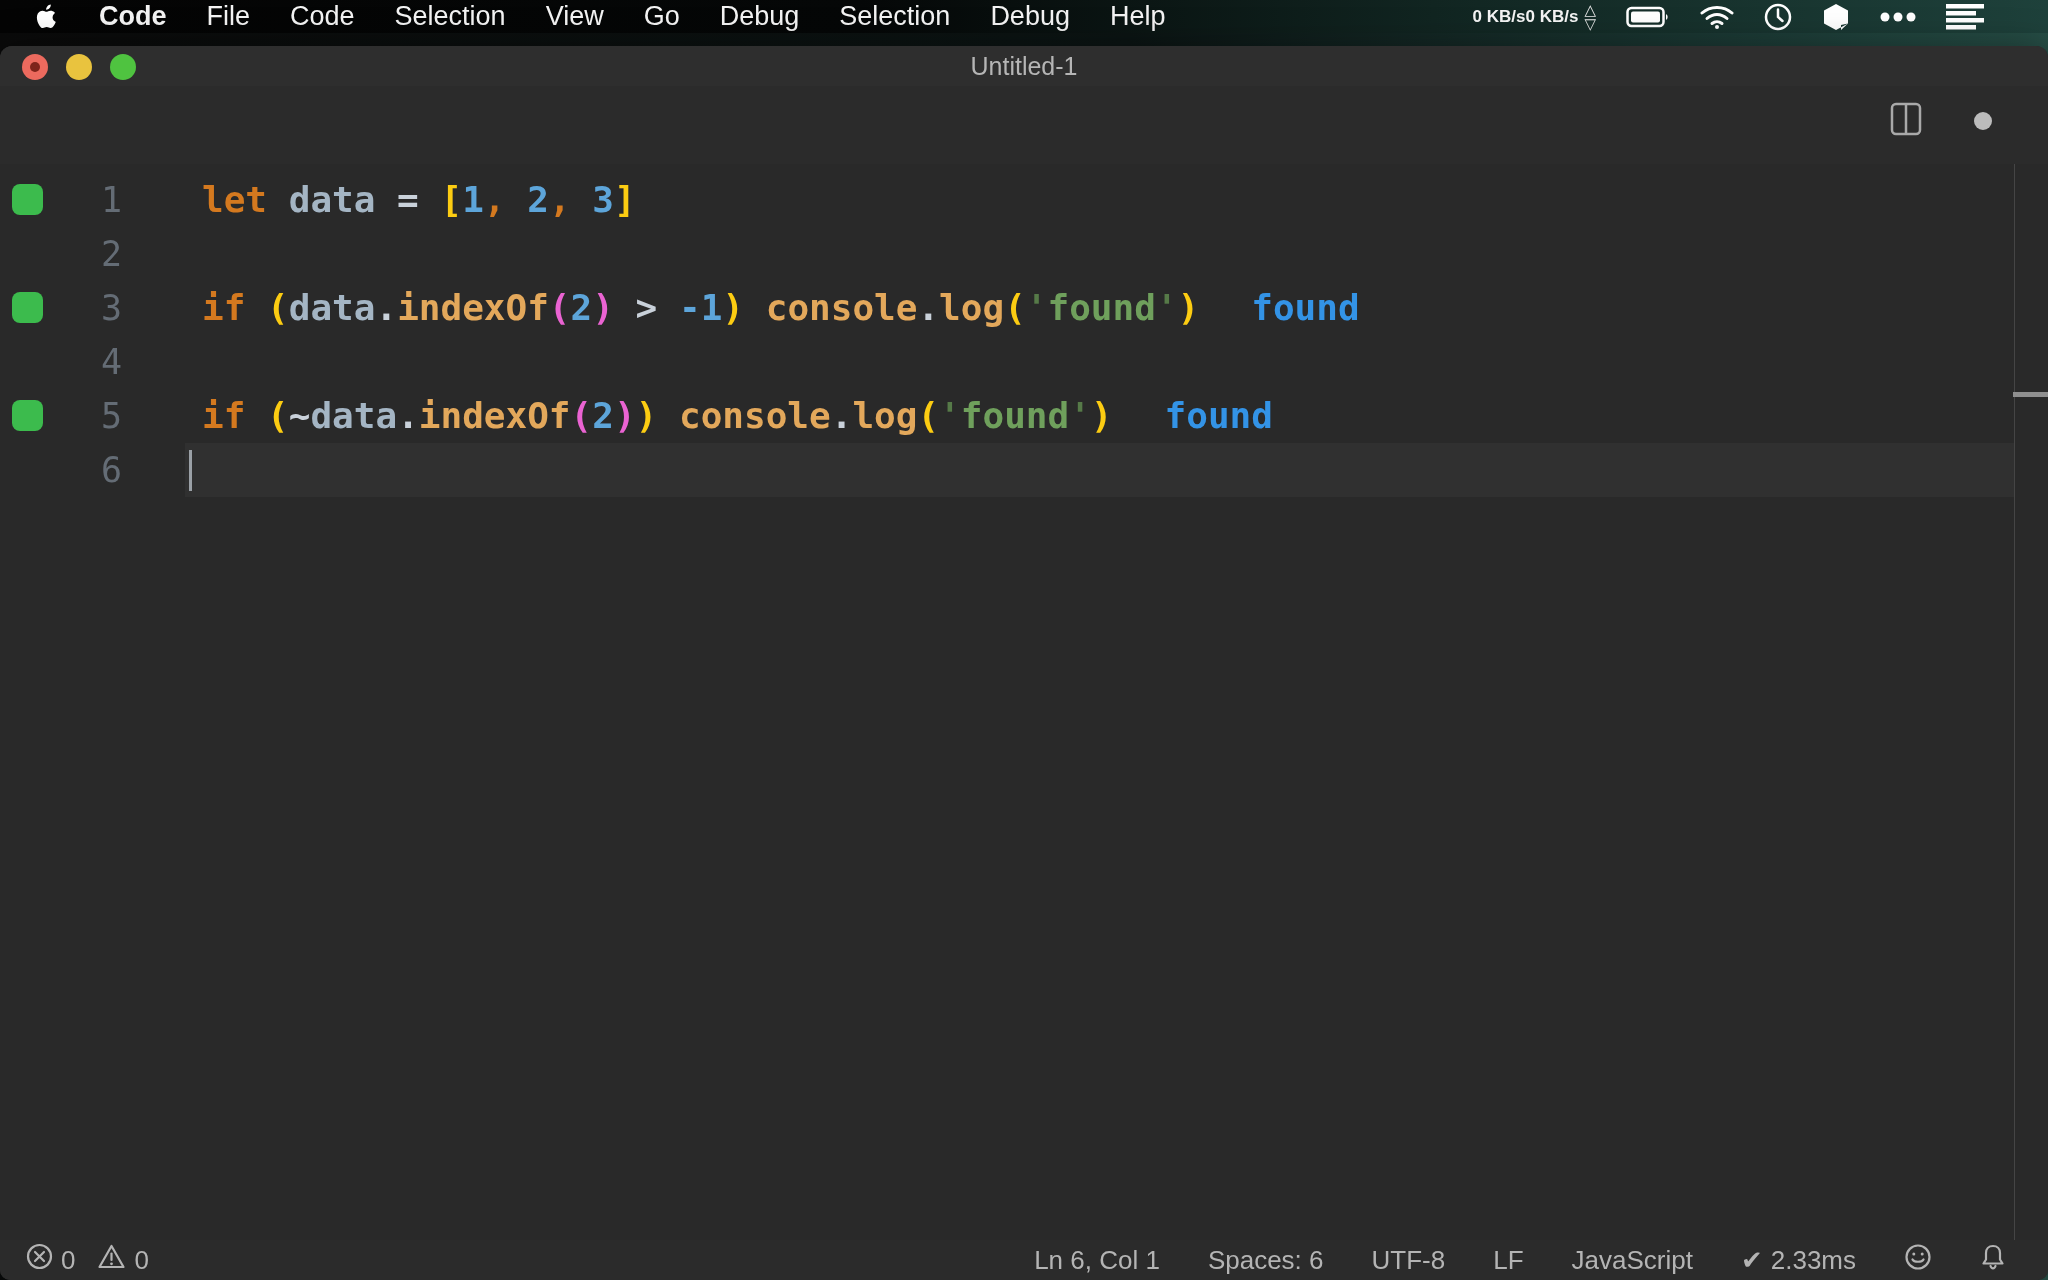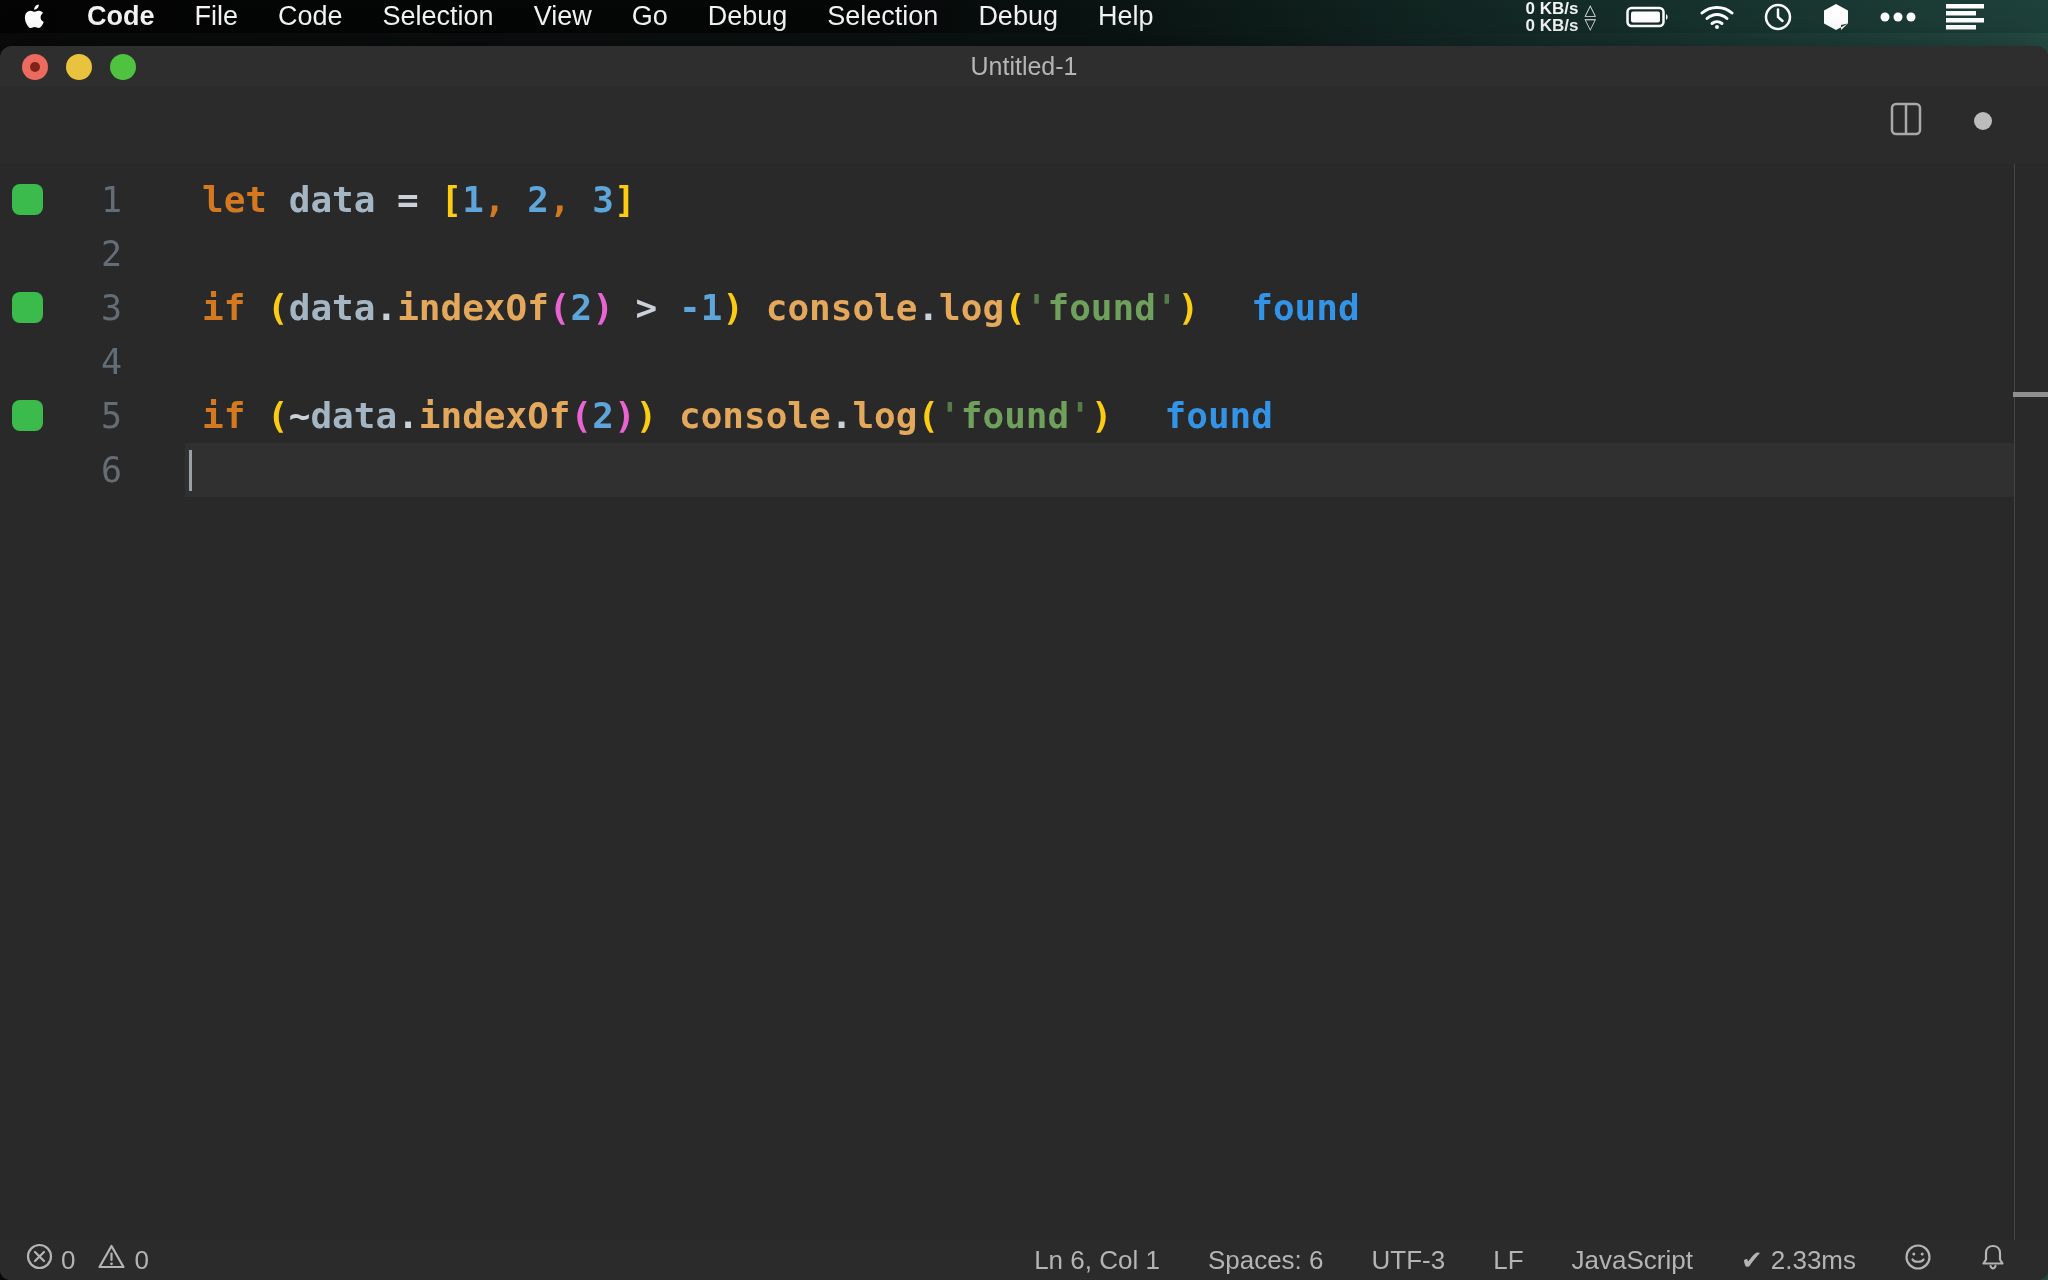--- a/index.html
+++ b/index.html
@@ -9,29 +9,29 @@
     font-family:"Liberation Sans", sans-serif;
     background:linear-gradient(100deg,#0a0a0a 0%,#0b1413 50%,#1c3b36 78%,#2d5a50 100%);
   }
   
   .menubar{
     position:absolute; top:0; left:0; width:2048px; height:33px;
     display:flex; align-items:center; justify-content:space-between;
     background:linear-gradient(90deg,#040404 0%,#050707 42%,#112521 70%,#1e413b 100%);
     color:#f4f4f4;
   }
-  .menu-left{ display:flex; align-items:center; padding-left:24px; }
+  .menu-left{ display:flex; align-items:center; padding-left:36px; }
   .apple-glyph{ width:23px; height:27px; margin-right:40px; display:flex; align-items:center; }
   .apple-glyph svg{ fill:#ffffff; }
   .menu-items{ display:flex; align-items:center; gap:40px; font-size:27px; }
   .menu-item{ white-space:nowrap; }
   .menu-item.bold{ font-weight:700; }
   .menu-right{ display:flex; align-items:center; gap:30px; padding-right:64px; }
   .net{ display:flex; align-items:center; gap:6px; }
-  .net-text{ display:flex; flex-direction:column; align-items:flex-end; font-size:17px; font-weight:700; line-height:17px; }
+  .net-text{ display:flex; flex-direction:row; align-items:flex-end; font-size:17px; font-weight:700; line-height:17px; }
   .net-arrows{ display:flex; flex-direction:column; font-size:15px; line-height:14px; color:#e8e8e8; }
   .mb-icon{ display:flex; align-items:center; justify-content:center; }
   .mb-icon svg{ stroke:#ffffff; fill:none; }
   
   .window{
     position:absolute; top:46px; left:0; width:2048px; height:1234px;
     background:#292929; border-radius:12px 12px 10px 10px; overflow:hidden;
     box-shadow:0 10px 40px rgba(0,0,0,.55);
   }
   .titlebar{ position:relative; height:40px; background:#2e2e2e; }
@@ -238,21 +238,21 @@
               <line x1="14.5" y1="10.5" x2="14.5" y2="17" stroke-width="2.2" stroke-linecap="round"></line>
               <circle cx="14.5" cy="20.8" r="1.4" fill="#b4b4b4" stroke="none"></circle>
             </svg>
           </span>
           <span class="sb-item">0</span>
         </div>
       </div>
       <div class="sb-right">
         <span class="sb-item">Ln 6, Col 1</span>
         <span class="sb-item">Spaces: 6</span>
-        <span class="sb-item">UTF-3</span>
+        <span class="sb-item">UTF-8</span>
         <span class="sb-item">LF</span>
         <span class="sb-item">JavaScript</span>
         <span class="sb-perf">
           <span class="check-glyph">✔</span>
           <span class="sb-item">2.33ms</span>
         </span>
         <span class="sb-icon">
           <svg width="28" height="28" viewBox="0 0 28 28">
             <circle cx="14" cy="14" r="11.5" stroke-width="2.2"></circle>
             <circle cx="9.8" cy="11" r="1.5" fill="#b4b4b4" stroke="none"></circle>

